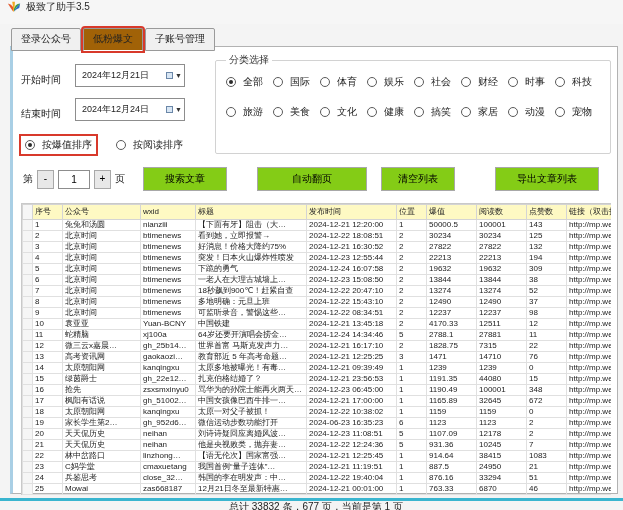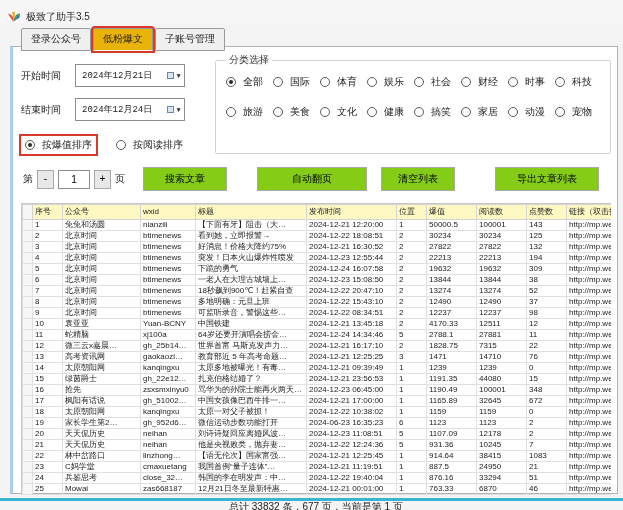--- a/index.html
+++ b/index.html
@@ -1,27 +1,27 @@
 <!DOCTYPE html>
 <html><head>
 <meta charset="utf-8">
 <style>
   * { box-sizing: border-box; margin: 0; padding: 0; }
   html,body { width:623px; height:510px; overflow:hidden; }
   body { font-family:"Liberation Sans","DejaVu Sans",sans-serif; background:#f4f4f4; position:relative; color:#1d1d1d; }
-  .titlebar { height:24px; display:flex; align-items:flex-end; gap:5px; padding-left:7px; background:#f6f6f6; }
+  .titlebar { height:24px; display:flex; align-items:flex-start; gap:5px; padding-left:7px; background:#f6f6f6; }
   .titlebar .title { font-size:10px; color:#2a2a2a; }
-  .tabstrip { position:absolute; left:21px; top:28px; display:flex; z-index:3; }
+  .tabstrip { position:absolute; left:11px; top:28px; display:flex; z-index:3; }
   .tab { font-size:10px; padding:3px 9px 4px; border:1px solid #9a9a9a; background:#f0f0f0; margin-right:2px; border-radius:2px 2px 0 0; color:#222; cursor:default; }
-  .tab.active { background:#eab308; border-bottom-color:#fff; }
+  .tab.active { background:#a16207; border-bottom-color:#fff; }
   .annotated { box-shadow:0 0 0 2px #d8392b; }
   .panel { position:absolute; left:10px; right:5px; top:46px; bottom:16px; background:#fff; border:1px solid #b2b2b2; border-left:3px solid #a9cfe5; padding:6px 6px 2px 8px; z-index:2; }
   .filters { display:flex; }
   .left-filters { width:180px; flex-shrink:0; }
-  .field-row { display:flex; align-items:center; margin-top:11px;font-family:Liberation Mono, monospace; }
+  .field-row { display:flex; align-items:flex-end; margin-top:11px; }
   .field-label { font-size:10px; width:54px; }
   .datebox { width:110px; height:23px; border:1px solid #8d8d8d; background:#fff; display:flex; align-items:center; font-size:9px; padding-left:6px; }
   .datebox .val { flex:1; white-space:nowrap; overflow:hidden; }
   .date-drop { width:20px; align-self:stretch; display:flex; align-items:center; justify-content:center; gap:2px; }
   .cal-icon { width:7px; height:7px; border:1px solid #6b87a8; background:#d8e6f4; }
   .drop-arrow { font-size:7px; color:#333; }
   .sort-row { margin-top:15px; display:flex; gap:20px; align-items:center; }
   .radio { display:inline-flex; align-items:center; gap:7px; font-size:10px; white-space:nowrap; cursor:default; }
   .rb { width:10px; height:10px; border:1px solid #5a5a5a; border-radius:50%; background:#fff; position:relative; flex-shrink:0; }
   .rb.checked::after { content:""; position:absolute; left:2px; top:2px; right:2px; bottom:2px; border-radius:50%; background:#2a2a2a; }

